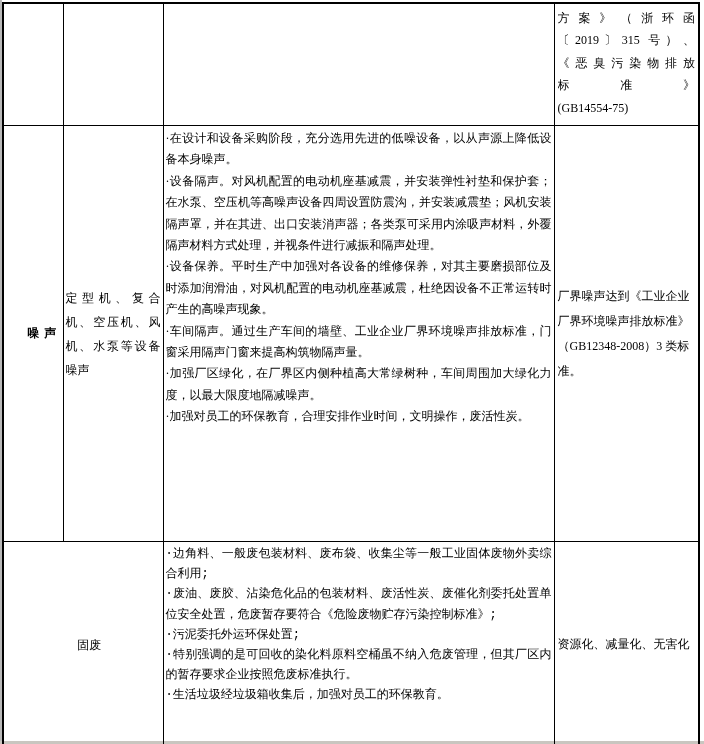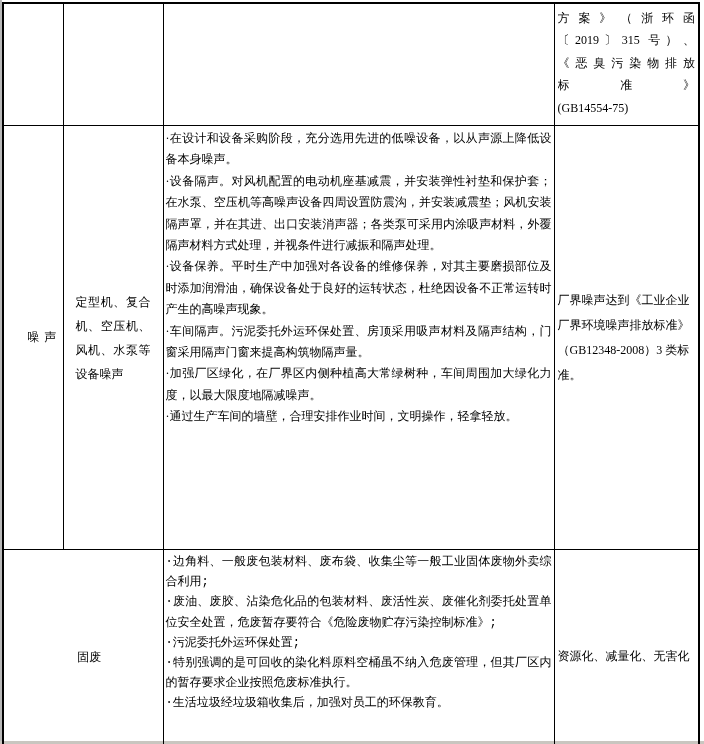--- a/index.html
+++ b/index.html
@@ -50,34 +50,34 @@
   .jline {
     text-align: justify;
     text-justify: inter-character;
     height: 22.4px;
     overflow: hidden;
   }
   .jline::after { content: ""; display: inline-block; width: 100%; height: 0; }
 
   
   td.c-label { text-align: center; padding-left: 12px; }
-  td.c-label-noise { letter-spacing: 5px; padding-left: 22px; }
+  td.c-label-noise { letter-spacing: 5px; padding-left: 22px; font-weight: bold; }
 
   
   td.c-source {
-    padding: 0 12px;
+    padding: 0 2px;
     line-height: 24px;
     text-align: justify;
     text-justify: inter-character;
   }
 
   
   td.c-measures {
     vertical-align: top;
-    padding: 2px 2px 12px 2px;
+    padding: 2px 2px 4px 2px;
     text-align: justify;
     text-justify: inter-character;
     line-height: 21.4px;
   }
   td.c-measures-sw { line-height: 20.2px; }
   td.c-measures p { margin: 0; }
 
   
   td.c-std {
     text-align: left;
@@ -112,24 +112,24 @@
           <div class="jline">(GB14554-75)</div>
         </td>
       </tr>
 
       <tr class="r2">
         <td class="c-label c-label-noise">噪声</td>
         <td class="c-source">定型机、复合机、空压机、风机、水泵等设备噪声</td>
         <td class="c-measures">
           <p>·在设计和设备采购阶段，充分选用先进的低噪设备，以从声源上降低设备本身噪声。</p>
           <p>·设备隔声。对风机配置的电动机座基减震，并安装弹性衬垫和保护套；在水泵、空压机等高噪声设备四周设置防震沟，并安装减震垫；风机安装隔声罩，并在其进、出口安装消声器；各类泵可采用内涂吸声材料，外覆隔声材料方式处理，并视条件进行减振和隔声处理。</p>
-          <p>·设备保养。平时生产中加强对各设备的维修保养，对其主要磨损部位及时添加润滑油，确保设备处于良好的运转状态，杜绝因设备不正常运转时产生的高噪声现象。</p>
-          <p>·车间隔声。污泥委托外运环保处置、房顶采用吸声材料及隔声结构，门窗采用隔声门窗来提高构筑物隔声量。</p>
+          <p>·设备保养。平时生产中加强对各设备的维修保养，对其主要磨损部位及时添加润滑油，对风机配置的电动机座基减震，杜绝因设备不正常运转时产生的高噪声现象。</p>
+          <p>·车间隔声。通过生产车间的墙壁、工业企业厂界环境噪声排放标准，门窗采用隔声门窗来提高构筑物隔声量。</p>
           <p>·加强厂区绿化，在厂界区内侧种植高大常绿树种，车间周围加大绿化力度，以最大限度地隔减噪声。</p>
-          <p>·通过生产车间的墙壁，合理安排作业时间，文明操作，轻拿轻放。</p>
+          <p>·加强对员工的环保教育，合理安排作业时间，文明操作，废活性炭。</p>
         </td>
         <td class="c-std">厂界噪声达到《工业企业厂界环境噪声排放标准》（GB12348-2008）3 类标准。</td>
       </tr>
 
       <tr class="r3">
         <td class="c-label" colspan="2">固废</td>
         <td class="c-measures c-measures-sw">
           <p>·边角料、一般废包装材料、废布袋、收集尘等一般工业固体废物外卖综合利用;</p>
           <p>·废油、废胶、沾染危化品的包装材料、废活性炭、废催化剂委托处置单位安全处置，危废暂存要符合《危险废物贮存污染控制标准》;</p>
           <p>·污泥委托外运环保处置;</p>

